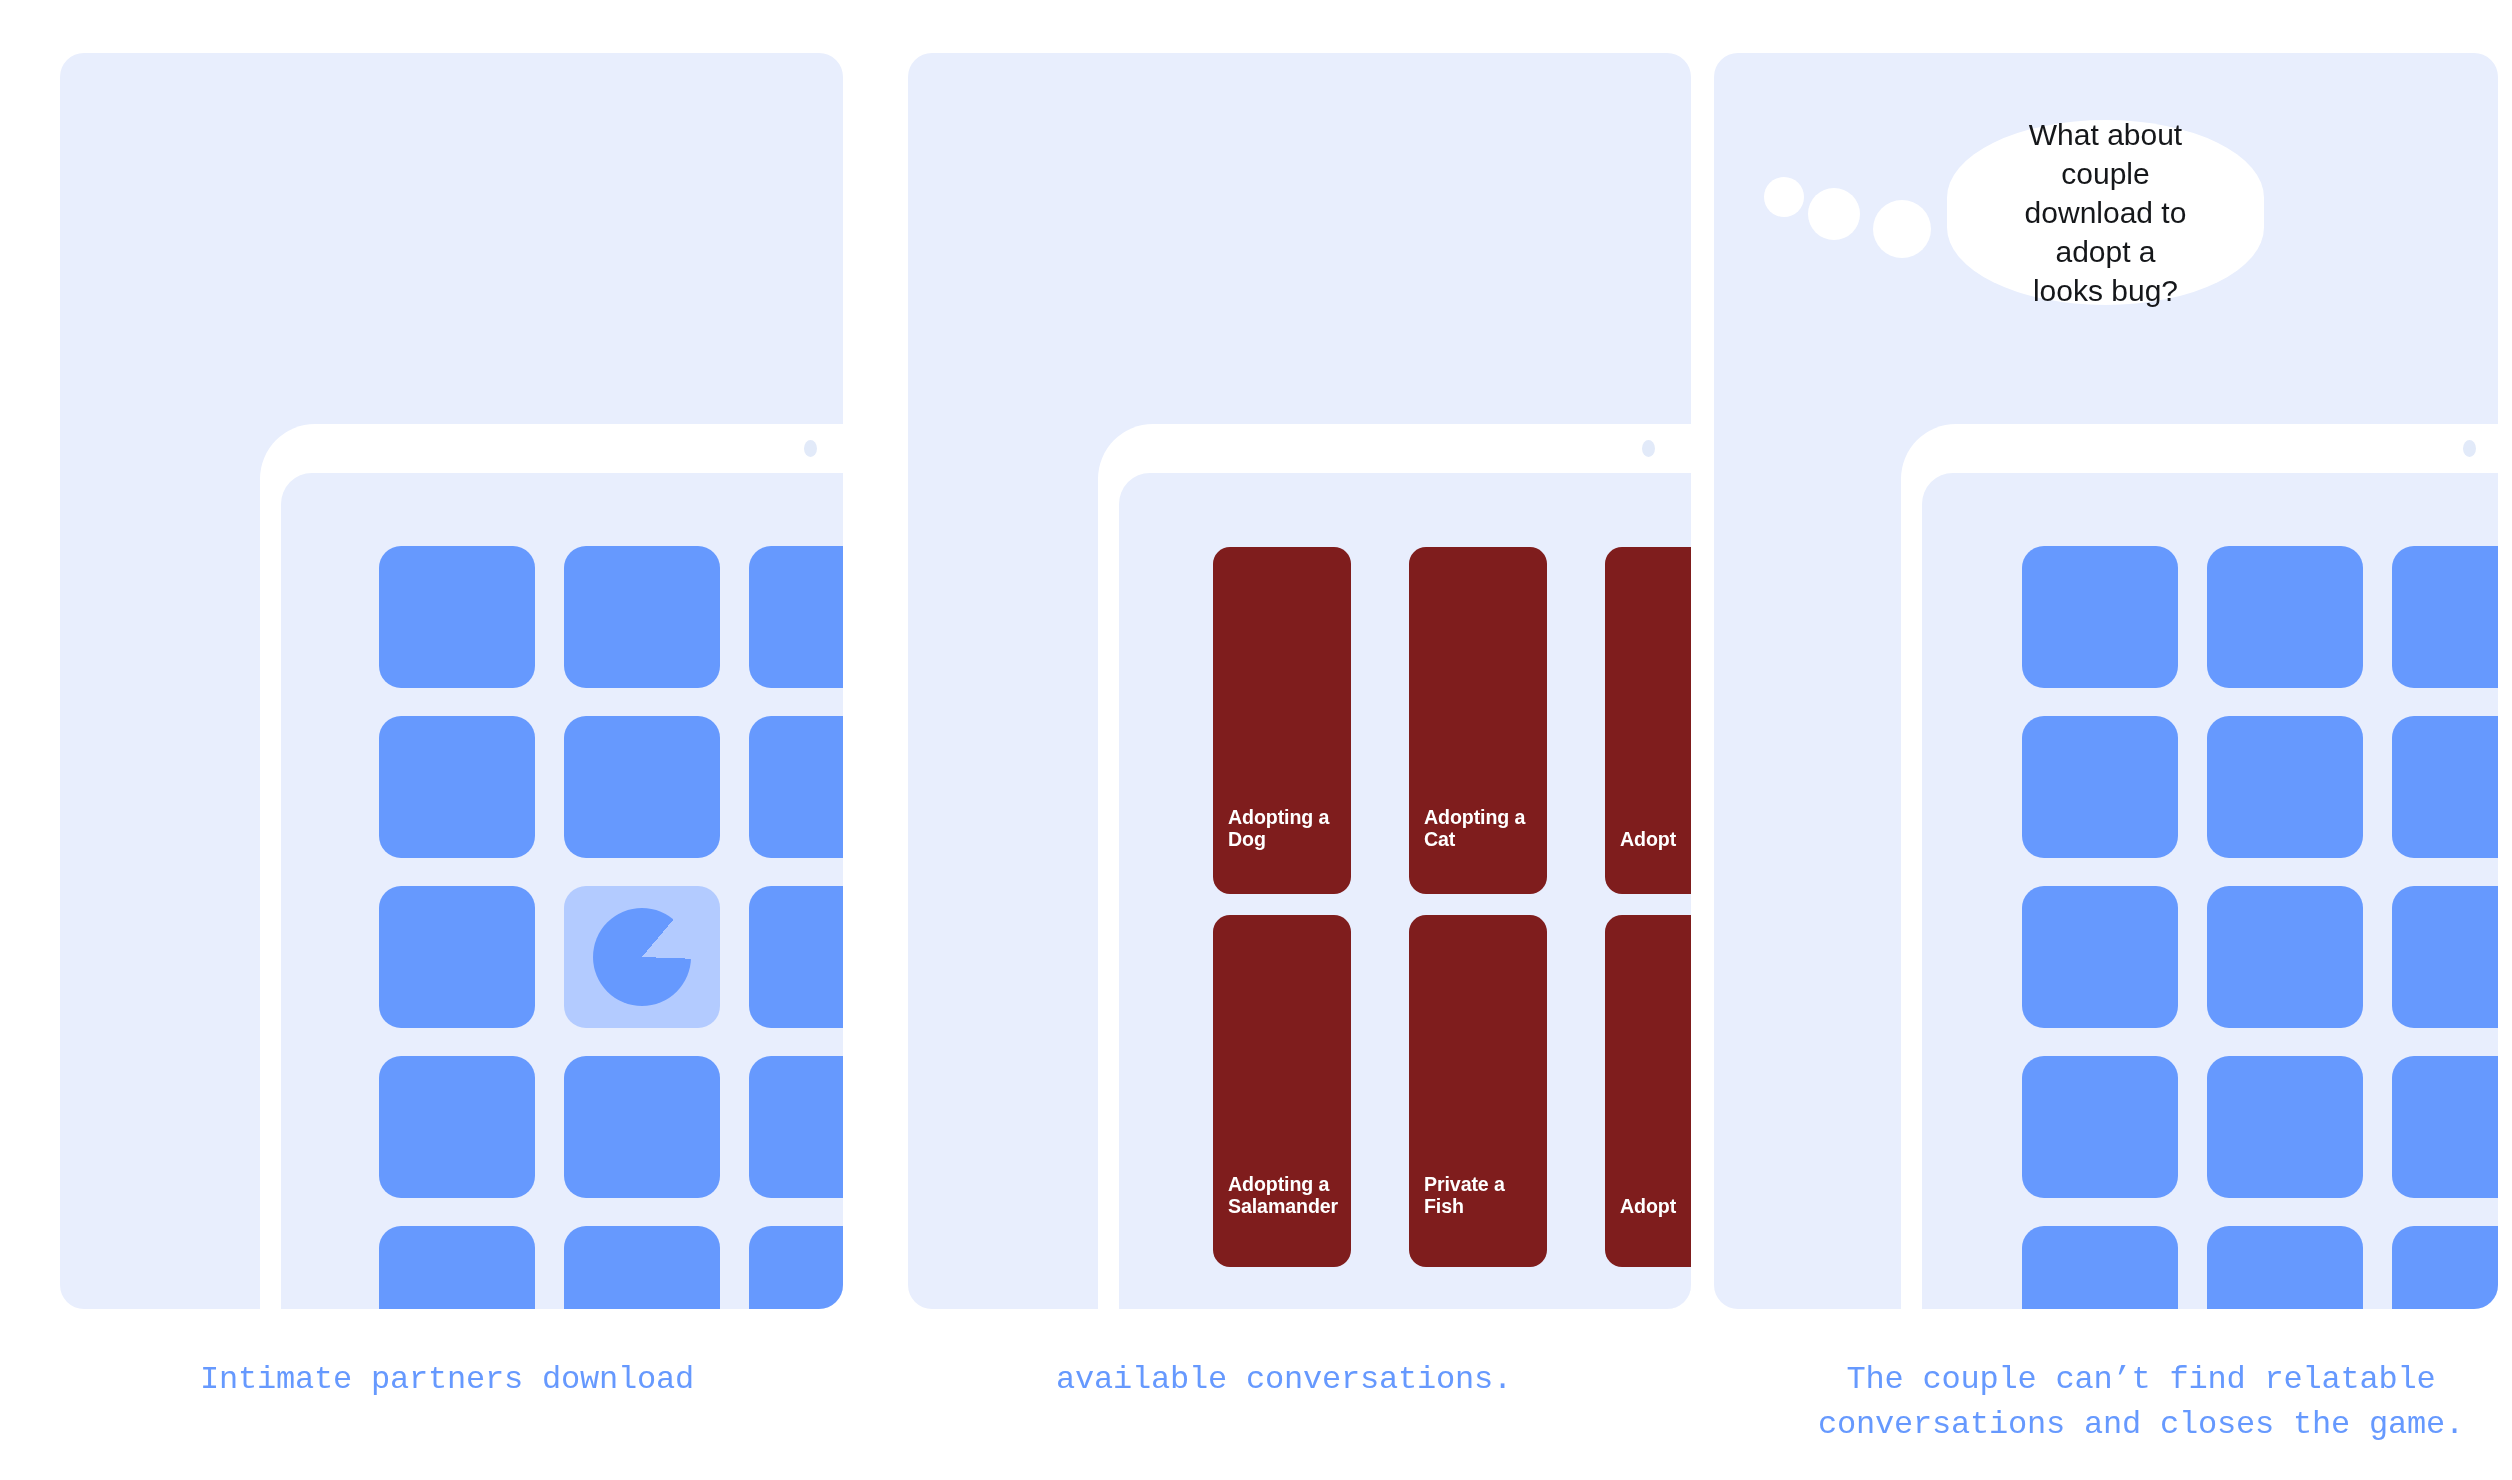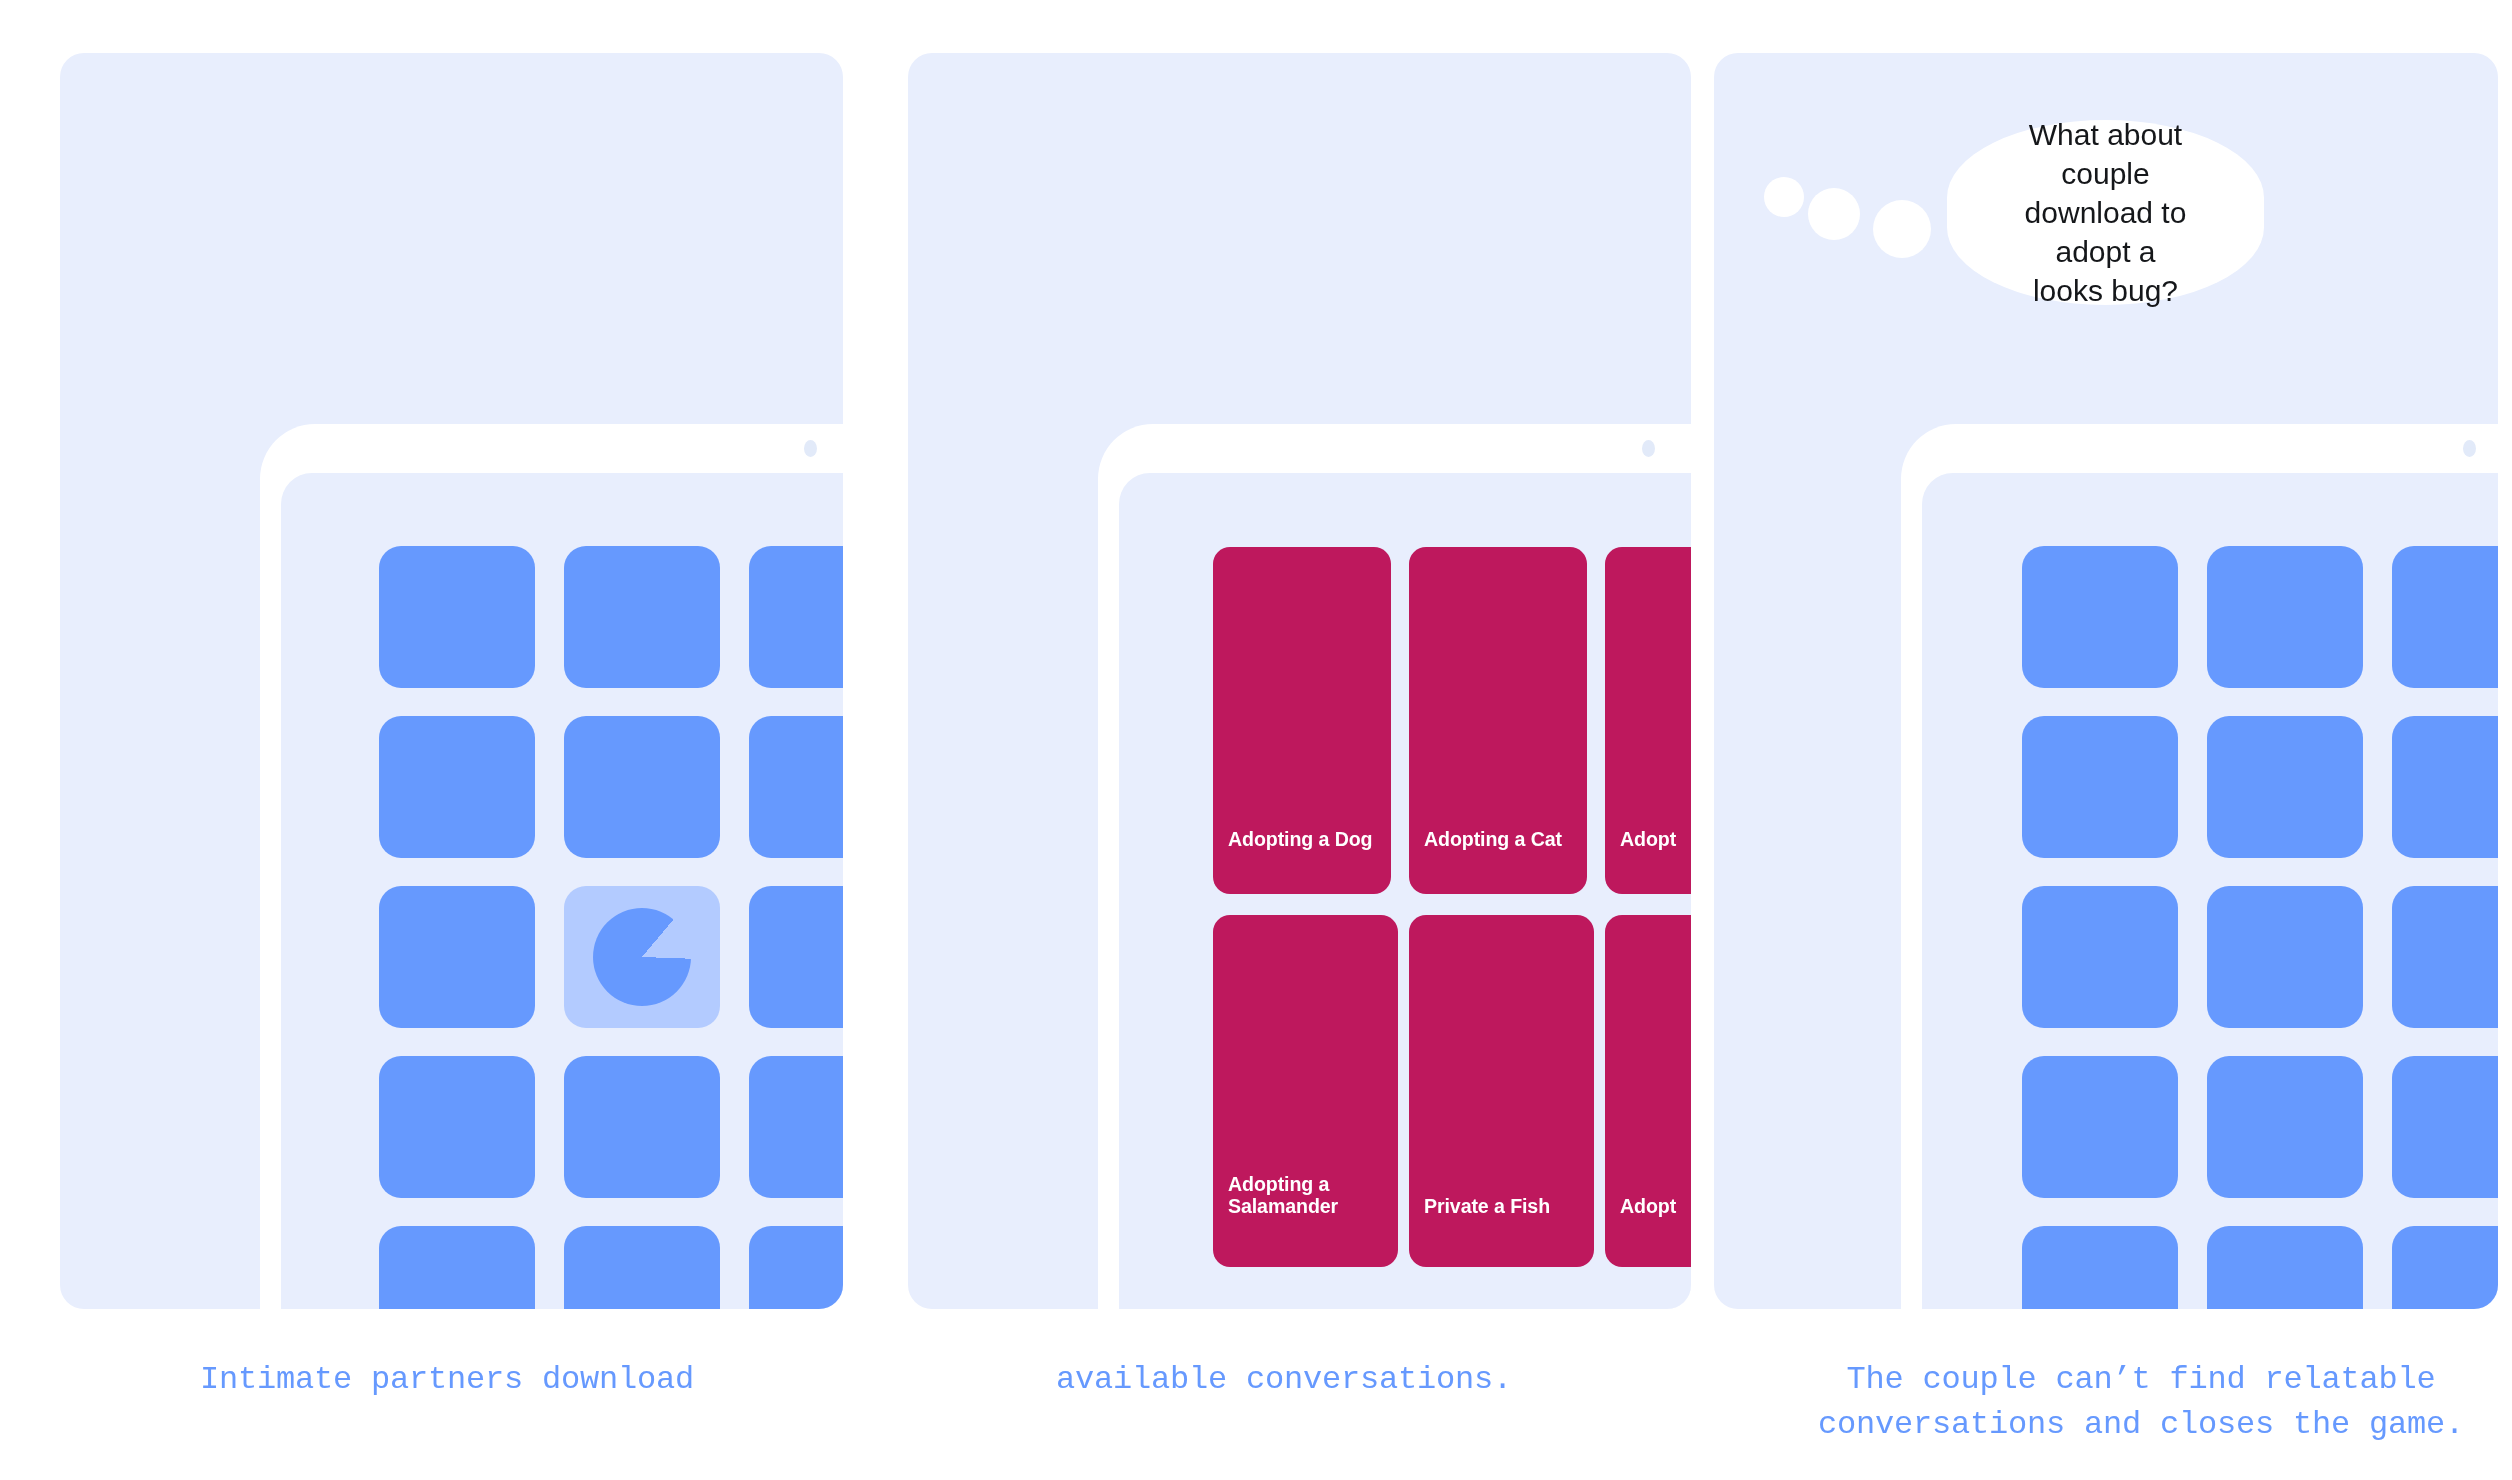--- a/index.html
+++ b/index.html
@@ -101,26 +101,26 @@
   .conv-grid{
     position:absolute;
     display:grid;
     grid-template-columns:repeat(3, 166px);
     column-gap:30px;
     row-gap:21px;
   }
   .panel-2 .conv-grid{ left:94px; top:74px; }
 
   .conv-card{
-    width:178px; height:347px;
-    background:#be185d;
+    width:138px; height:347px;
+    background:#7f1d1d;
     border-radius:17px;
     position:relative;
   }
-  .conv-card.short{ height:352px;padding-left:7px; }
+  .conv-card.short{ height:352px; }
   .conv-label{
     position:absolute;
     left:15px; right:12px; bottom:43px;
     color:#ffffff;
     font-size:19.6px;
     font-weight:bold;
     line-height:1.12;
     letter-spacing:-0.1px;
   }
   .conv-card.short .conv-label{ bottom:49px; }

